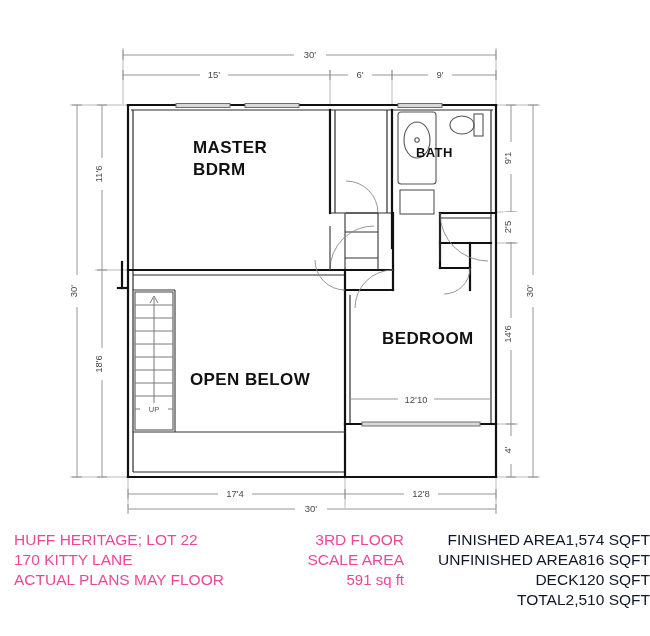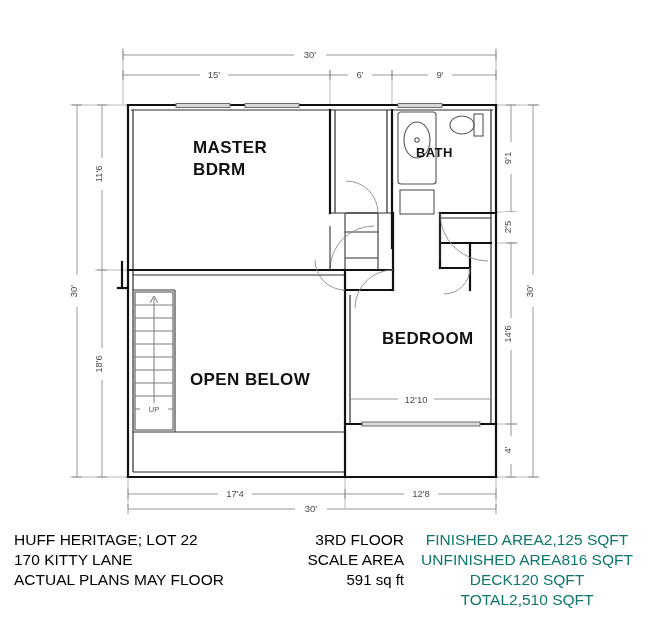--- a/index.html
+++ b/index.html
@@ -69,30 +69,30 @@
     align-items: flex-start;
     font-family: "Liberation Sans", sans-serif;
   }
   .tb-col { padding-top: 6px; }
   #tb-left  { width: 250px; padding-left: 14px; }
   #tb-mid   { width: 140px; text-align: right; }
   #tb-right { width: 246px; padding-left: 0; }
   .tb-line {
     font-size: 15.5px;
     line-height: 20px;
-    color: #000000;
+    color: #ec4899;
     white-space: nowrap;
   }
   .tb-line.tiny { font-size: 15px; line-height: 20px; }
   .tb-row {
     display: flex;
-    justify-content: center;
+    justify-content: flex-end;
     font-size: 15.5px;
     line-height: 20px;
-    color: #0f766e;
+    color: #0f172a;
     white-space: nowrap;
   }
   .tb-row .lbl { text-align: left; }
   .tb-row .val { text-align: right; }
 </style>
 </head>
 <body>
 
 <div id="plan-root">
 
@@ -340,21 +340,21 @@
 
     <div class="tb-col" id="tb-mid">
       <div class="tb-line">3RD FLOOR</div>
       <div class="tb-line">SCALE AREA</div>
       <div class="tb-line tiny">591 sq ft</div>
     </div>
 
     <div class="tb-col" id="tb-right">
       <div class="tb-row">
         <span class="lbl">FINISHED AREA</span>
-        <span class="val">2,125 SQFT</span>
+        <span class="val">1,574 SQFT</span>
       </div>
       <div class="tb-row">
         <span class="lbl">UNFINISHED AREA</span>
         <span class="val">816 SQFT</span>
       </div>
       <div class="tb-row">
         <span class="lbl">DECK</span>
         <span class="val">120 SQFT</span>
       </div>
       <div class="tb-row">

